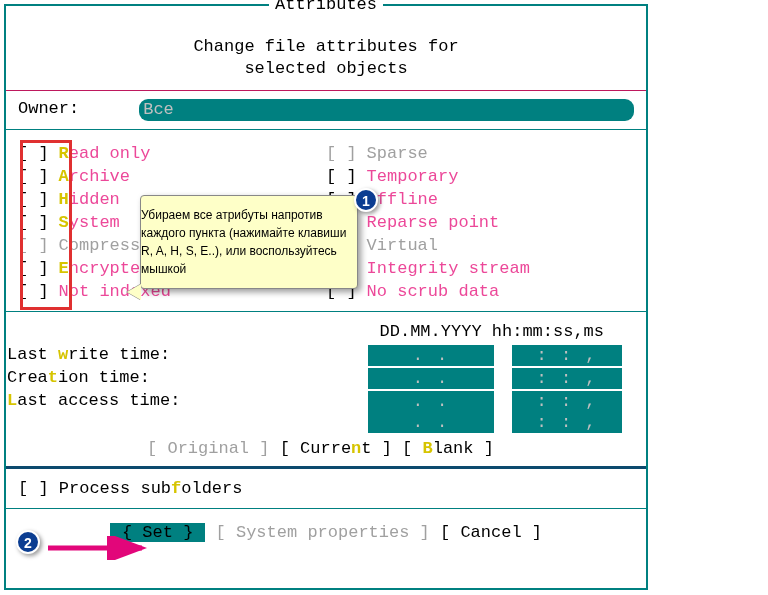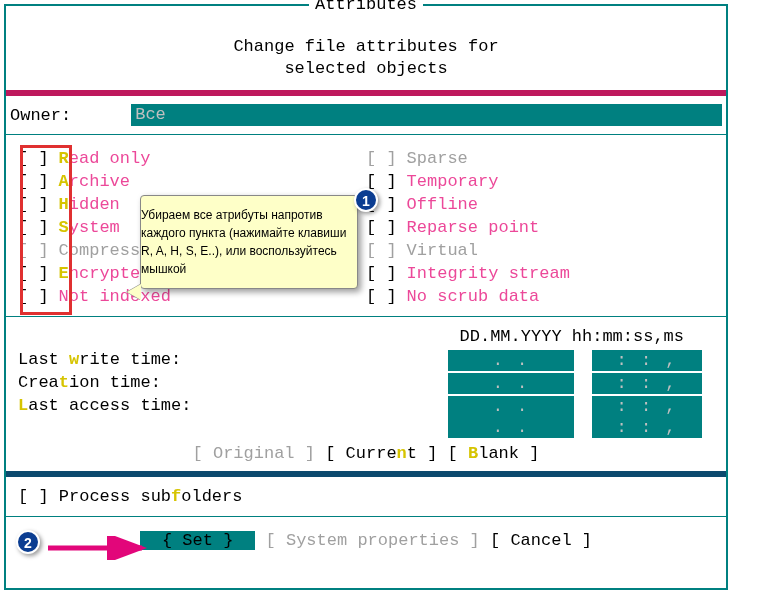--- a/index.html
+++ b/index.html
@@ -9,56 +9,57 @@
     font-family: "Consolas", "Courier New", monospace;
     font-size: 17px;
     background: #fff;
     width: 768px;
     height: 595px;
     overflow: hidden;
   }
   .window {
     border: 2px solid #008080;
     margin: 4px;
-    width: 724px;
+    width: 644px;
     height: 586px;
     position: relative;
     background: #fff;
   }
   .title-block {
     position: absolute;
     top: -11px;
     left: 0;
     right: 0;
     text-align: center;
     color: #000;
   }
   .title-block span { background: #fff; padding: 0 6px; }
   .subtitle {
     text-align: center;
     color: #000;
     margin-top: 30px;
     line-height: 22px;
   }
   .section-owner {
-    border-top: 6px solid #be185d;
+    border-top: 1px solid #be185d;
     border-bottom: 1px solid #008080;
-    padding: 8px 4px;
-    display: flex;
-    align-items: center;
+    padding: 8px 12px;
+    display: flex;
+    align-items: flex-start;
     margin-top: 10px;
   }
   .owner-label { color: #000; margin-right: 60px; }
   .owner-value {
     background: #008080;
     color: #c0c0c0;
     flex: 1;
     padding: 0 4px;
     height: 22px;
     line-height: 22px;
+    border-radius: 9px;
   }
   .section-attrs {
     padding: 12px 12px 8px 12px;
     position: relative;
   }
   .attr-cols {
     display: flex;
   }
   .attr-col { flex: 1; }
   .attr-row {
@@ -75,21 +76,21 @@
     position: absolute;
     left: 14px;
     top: 10px;
     width: 52px;
     height: 170px;
     border: 3px solid #e03030;
     pointer-events: none;
   }
   .section-times {
     border-top: 1px solid #008080;
-    padding: 10px 12px 8px 12px;
+    padding: 10px 12px 8px 1px;
     position: relative;
   }
   .time-header {
     text-align: right;
     color: #000;
     padding-right: 30px;
     margin-bottom: 2px;
   }
   .time-row {
     display: flex;
@@ -122,35 +123,35 @@
     text-align: center;
     letter-spacing: 2px;
   }
   .time-buttons {
     text-align: center;
     margin-top: 6px;
     color: #000;
   }
   .btn-dis { color: #a0a0a0; }
   .section-sub {
-    border-top: 6px solid #0c4a6e;
+    border-top: 3px solid #0c4a6e;
     border-bottom: 1px solid #008080;
     padding: 10px 12px;
     color: #000;
   }
   .section-actions {
     padding: 14px 12px;
     text-align: center;
     color: #000;
     position: relative;
   }
   .btn-set {
     background: #008080;
     color: #000;
-    padding: 0 22px;
+    padding: 0 12px;
   }
   .annotation {
     position: absolute;
     left: 140px;
     top: 195px;
     width: 218px;
     background: #feffc8;
     border: 1px solid #888;
     border-radius: 4px;
     padding: 10px 0;

